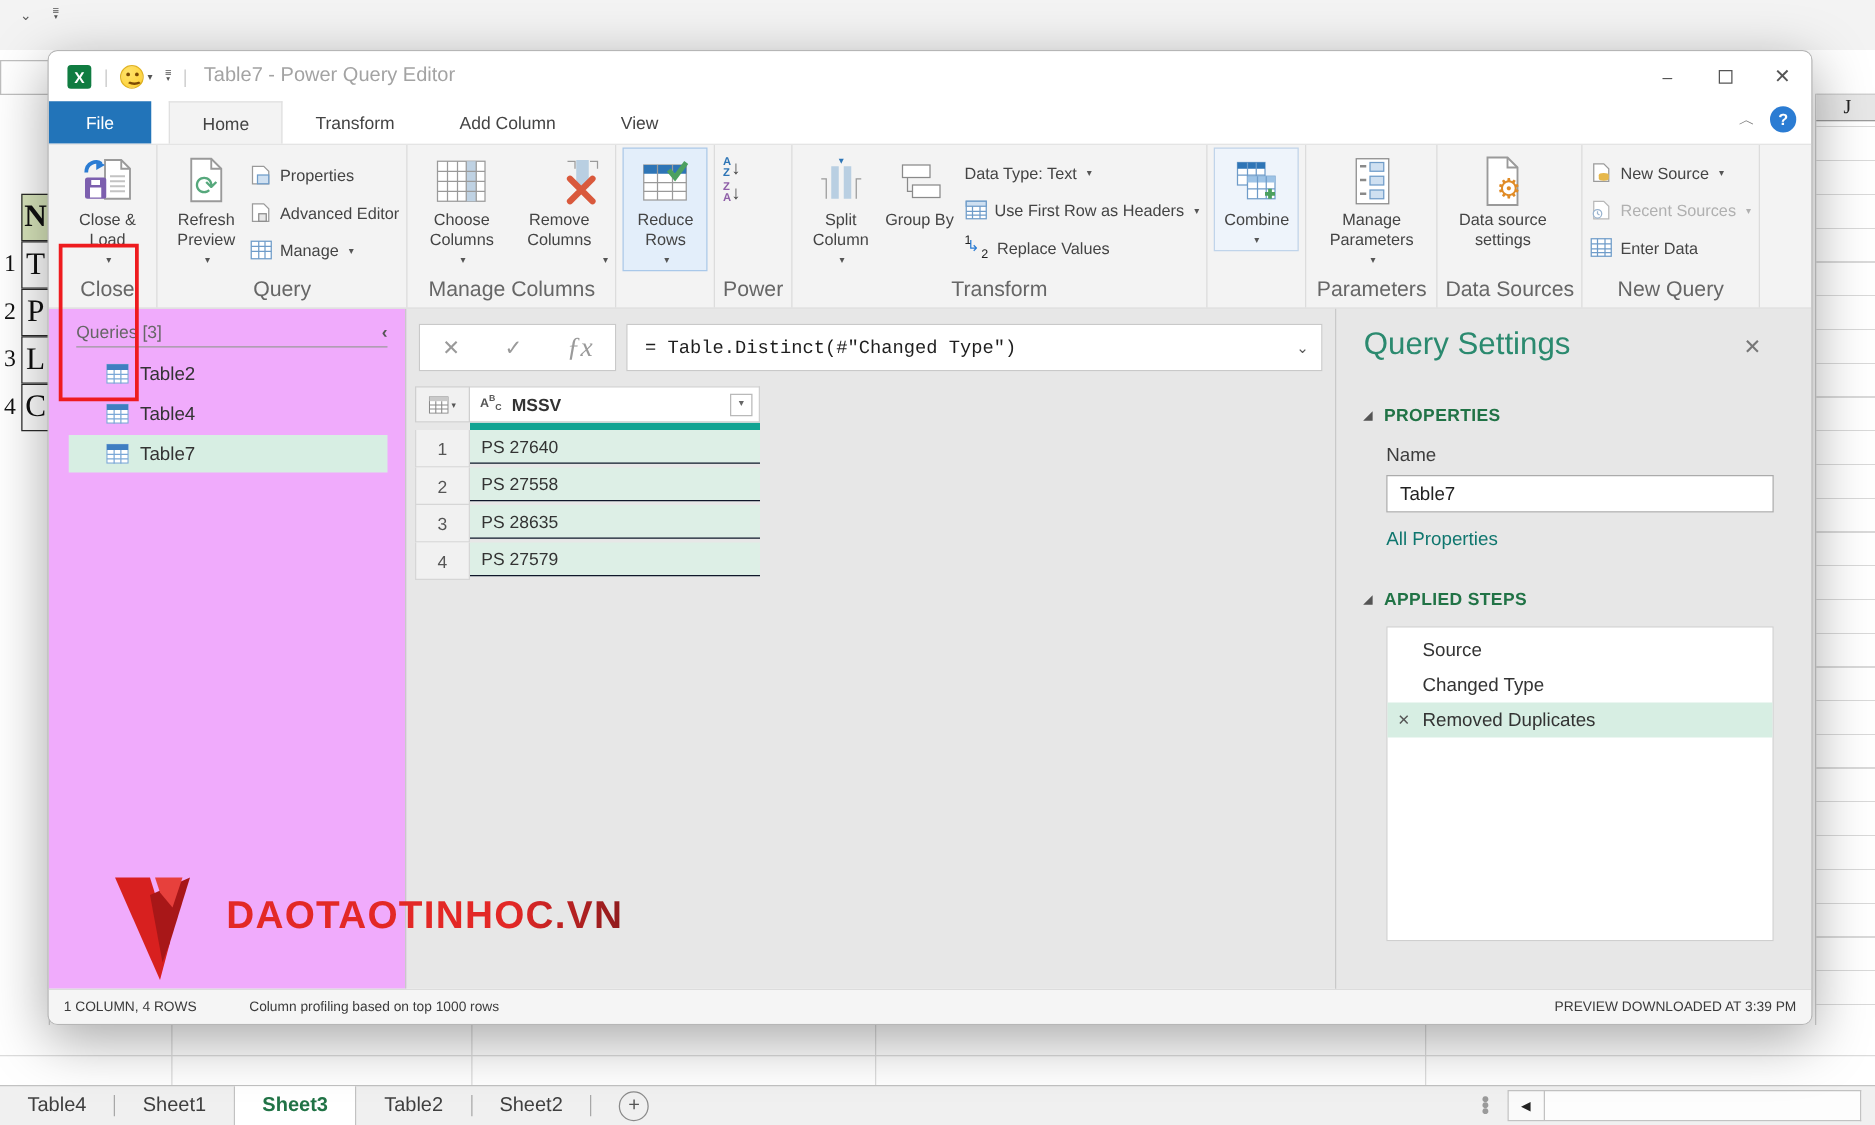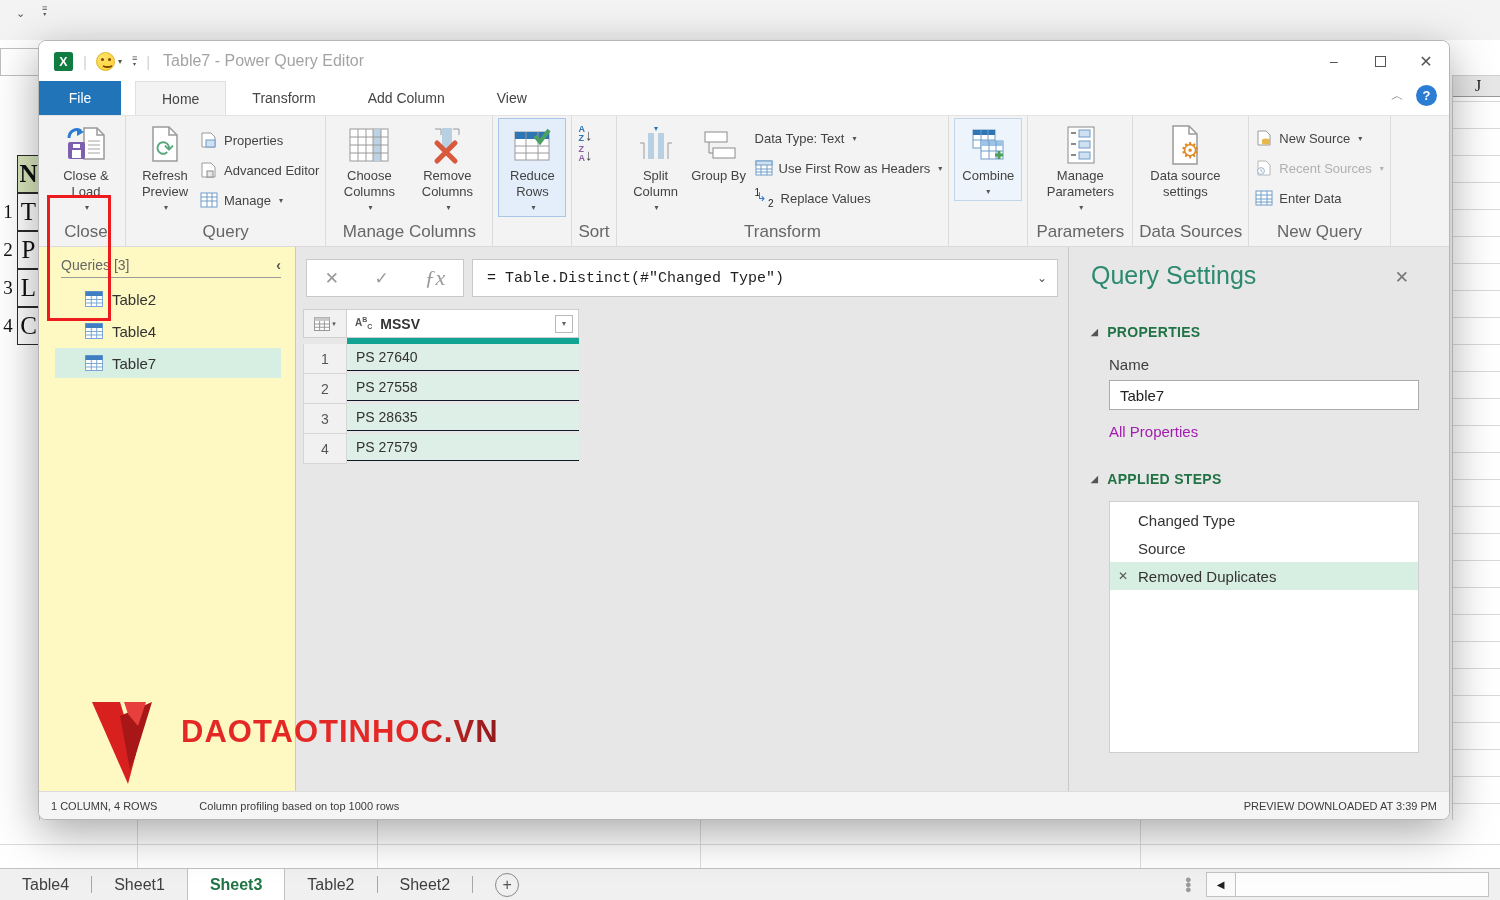--- a/index.html
+++ b/index.html
@@ -75,21 +75,21 @@
   .sorti .arr { font-size:15px; font-weight:normal; color:#444; }
   .rv { position:relative; width:20px; height:18px; font-size:10px; color:#222; flex:0 0 auto; }
   .rv .n1 { position:absolute; left:0; top:-2px; } .rv .n2 { position:absolute; right:1px; bottom:-2px; }
   .rv .ar { position:absolute; left:2px; top:1px; color:#2b7cd3; font-size:12px; }
 
   
   .redbox { position:absolute; left:8px; top:79px; width:64px; height:126px; border:3px solid #ee1b1e; z-index:50; pointer-events:none; }
 
   
   .content { flex:1; display:flex; background:#e7e7e7; min-height:0; }
-  .qpane { width:257px; background:#fef9c3; border-right:1px solid #c9c9c9; padding-top:10px; }
+  .qpane { width:286px; background:#f0abfc; border-right:1px solid #c9c9c9; padding-top:10px; }
   .qpane-head { display:flex; align-items:center; margin:0 14px 0 22px; padding-bottom:4px; border-bottom:1px solid #9a9a9a; color:#666; font-size:14px; }
   .qpane-head .collapse { margin-left:auto; color:#555; font-size:14px; font-weight:bold; }
   .qitem { display:flex; align-items:center; gap:9px; height:30px; padding-left:30px; font-size:15px; color:#333; margin:2px 14px 2px 16px; }
   .qitem.sel { background:#d7eee3; }
   .tblsvg { width:18px; height:16px; flex:0 0 auto; }
 
   .midcol { flex:1; display:flex; flex-direction:column; min-width:0; }
   .fbar { display:flex; gap:8px; padding:12px 10px 8px 10px; }
   .fbtns { width:158px; height:38px; background:#fff; border:1px solid #c9c9c9; display:flex; align-items:center; justify-content:space-around; color:#9a9a9a; font-size:17px; }
   .fbtns .fx { font-family:"Liberation Serif",serif; font-style:italic; font-size:22px; }
@@ -110,21 +110,21 @@
   .rnum { width:44px; height:30px; background:#f1f1f1; border:1px solid #d6d6d6; border-top:none; display:flex; align-items:center; justify-content:center; font-size:14px; color:#555; }
   .rval { width:232px; height:27px; background:#ddefe6; border-bottom:1px solid #0f172a; display:flex; align-items:center; padding-left:9px; font-size:14px; color:#333; }
 
   .spane { width:381px; border-left:1px solid #c9c9c9; background:#e7e7e7; position:relative; padding:14px 38px 0 22px; }
   .sp-title { font-size:25px; color:#2b8a6f; font-weight:normal; }
   .sp-close { position:absolute; right:40px; top:20px; color:#777; font-size:17px; }
   .sec-head { display:flex; align-items:center; gap:9px; margin-top:34px; font-size:14px; font-weight:bold; color:#217346; letter-spacing:.3px; }
   .sec-head .tri { color:#555; font-size:9px; }
   .name-label { margin-top:16px; margin-left:18px; font-size:15px; color:#3d3d3d; }
   .name-input { margin-top:7px; margin-left:18px; width:310px; height:30px; border:1px solid #ababab; background:#fff; font-size:15px; color:#222; padding:0 10px; font-family:"Liberation Sans",sans-serif; }
-  .allprops { margin-top:13px; margin-left:18px; font-size:15px; color:#a21caf; display:inline-block; }
+  .allprops { margin-top:13px; margin-left:18px; font-size:15px; color:#0f766e; display:inline-block; }
   .steps-box { margin-top:14px; margin-left:18px; width:310px; height:252px; background:#fff; border:1px solid #cfcfcf; padding-top:4px; }
   .step { height:28px; display:flex; align-items:center; padding-left:28px; font-size:15px; color:#333; position:relative; }
   .step.sel { background:#d7eee3; }
   .step .delx { position:absolute; left:8px; color:#555; font-size:12px; }
 
   .statusbar { height:28px; background:#f5f5f5; border-top:1px solid #dcdcdc; display:flex; align-items:center; font-size:11px; color:#3b3b3b; padding:0 12px; flex:0 0 auto; }
   .sb-left { margin-left:0; } .sb-center { margin-left:42px; } .sb-right { margin-left:auto; }
 
   
   .watermark { position:absolute; left:90px; top:692px; display:flex; align-items:flex-start; z-index:40; pointer-events:none; }
@@ -316,21 +316,21 @@
           <span class="ic">
             <svg width="42" height="36" viewBox="0 0 42 36">
                 <rect x="2" y="2" width="38" height="32" fill="#fff" stroke="#9a9a9a"></rect>
                 <rect x="25" y="2" width="8" height="32" fill="#bfd2e3"></rect>
                 <path d="M2 10h38M2 18h38M2 26h38M10 2v32M18 2v32M25 2v32M33 2v32" stroke="#9a9a9a"></path>
               </svg>
           </span>
           <span>Choose Columns</span>
             <span class="caret">▾</span>
         </div>
-        <div class="bb" style="width:78px;">
+        <div class="bb" style="width:78px;align-items:flex-end;">
           <span class="ic">
             <svg width="40" height="40" viewBox="0 0 40 40">
               <path d="M8 4h6v6" fill="none" stroke="#9a9a9a"></path>
                 <path d="M26 4h6v6" fill="none" stroke="#9a9a9a"></path>
               <rect x="15" y="3" width="10" height="22" fill="#b9cfe2"></rect>
               <path d="M10 18 L28 36 M28 18 L10 36" stroke="#d9593c" stroke-width="5" stroke-linecap="round"></path>
             </svg>
           </span>
           <span>Remove Columns</span>
             <span class="caret">▾</span>
@@ -369,21 +369,21 @@
           </div>
           <div class="sorti">
             <span class="lets" style="color:#8f5fa8">
                 <span>Z</span>
                 <span>A</span>
               </span>
               <span class="arr">↓</span>
           </div>
         </div>
       </div>
-      <div class="grp-label">Sort</div>
+      <div class="grp-label">Power</div>
     </div>
 
     <div class="grp">
       <div class="grp-content">
         <div class="bb">
           <span class="ic">
             <svg width="40" height="40" viewBox="0 0 40 40">
               <path d="M18 2 L22 2 L20 6 Z" fill="#2e75b6"></path>
               <path d="M4 18h4v16" fill="none" stroke="#9a9a9a"></path>
                 <path d="M36 18h-4v16" fill="none" stroke="#9a9a9a"></path>
@@ -618,24 +618,24 @@
       <div class="name-label">Name</div>
       <input class="name-input" value="Table7" style="">
       <div><a class="allprops">All Properties</a></div>
 
       <div class="sec-head" style="margin-top:30px;">
         <span class="tri">◢</span>
         <span>APPLIED STEPS</span>
       </div>
       <div class="steps-box">
         <div class="step">
+            <span>Source</span>
+          </div>
+        <div class="step">
             <span>Changed Type</span>
-          </div>
-        <div class="step">
-            <span>Source</span>
           </div>
         <div class="step sel">
           <span class="delx">✕</span>
           <span>Removed Duplicates</span>
         </div>
       </div>
     </div>
   </div>
 
   <div class="statusbar">

